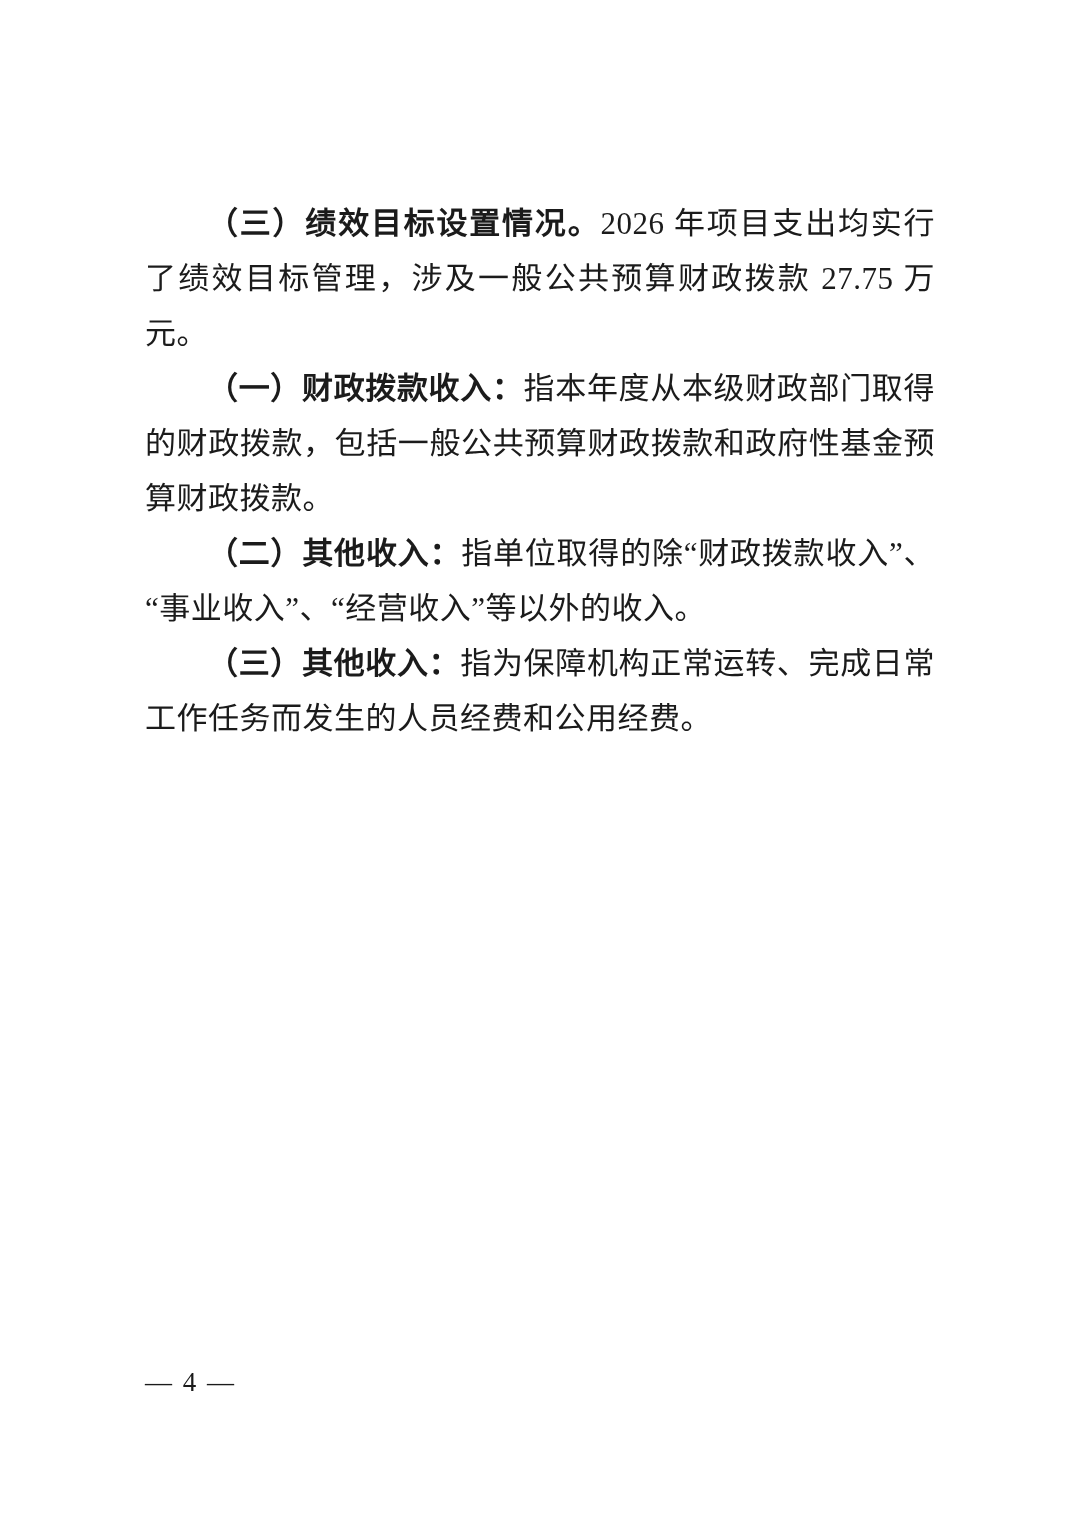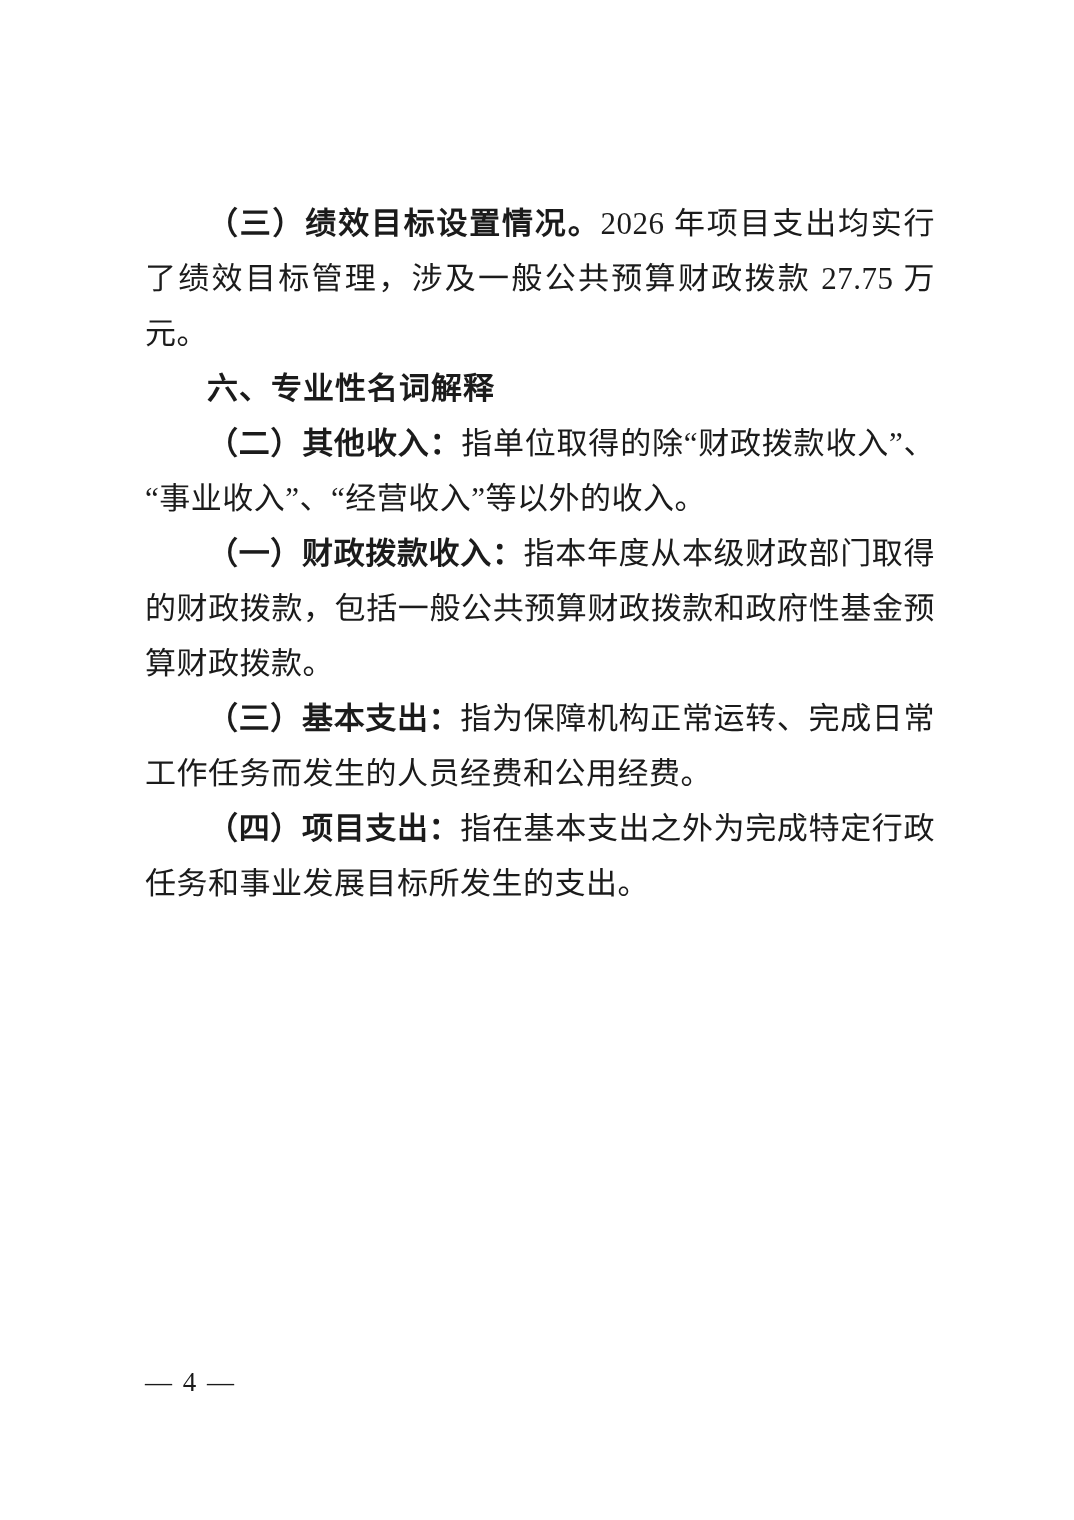--- a/index.html
+++ b/index.html
@@ -51,20 +51,18 @@
     letter-spacing: 2px;
     color: #1b1b1b;
     font-family: "Liberation Serif", serif;
   }
 </style>
 </head>
 <body>
 
 <div class="doc-body">
     <p class="doc-para"><span class="lead">（三）绩效目标设置情况。</span>2026 年项目支出均实行了绩效目标管理，涉及一般公共预算财政拨款 27.75 万元。</p>
-    <h2 class="doc-heading">六、专业性名词解释</h2>
+    <p class="doc-para"><span class="lead">（一）财政拨款收入：</span>指本年度从本级财政部门取得的财政拨款，包括一般公共预算财政拨款和政府性基金预算财政拨款。</p>
     <p class="doc-para"><span class="lead">（二）其他收入：</span>指单位取得的除“财政拨款收入”、“事业收入”、“经营收入”等以外的收入。</p>
-    <p class="doc-para"><span class="lead">（一）财政拨款收入：</span>指本年度从本级财政部门取得的财政拨款，包括一般公共预算财政拨款和政府性基金预算财政拨款。</p>
-    <p class="doc-para"><span class="lead">（三）基本支出：</span>指为保障机构正常运转、完成日常工作任务而发生的人员经费和公用经费。</p>
-    <p class="doc-para"><span class="lead">（四）项目支出：</span>指在基本支出之外为完成特定行政任务和事业发展目标所发生的支出。</p>
+    <p class="doc-para"><span class="lead">（三）其他收入：</span>指为保障机构正常运转、完成日常工作任务而发生的人员经费和公用经费。</p>
   </div>
 
 <div class="footer-page-number">— 4 —</div>
 
 </body></html>

